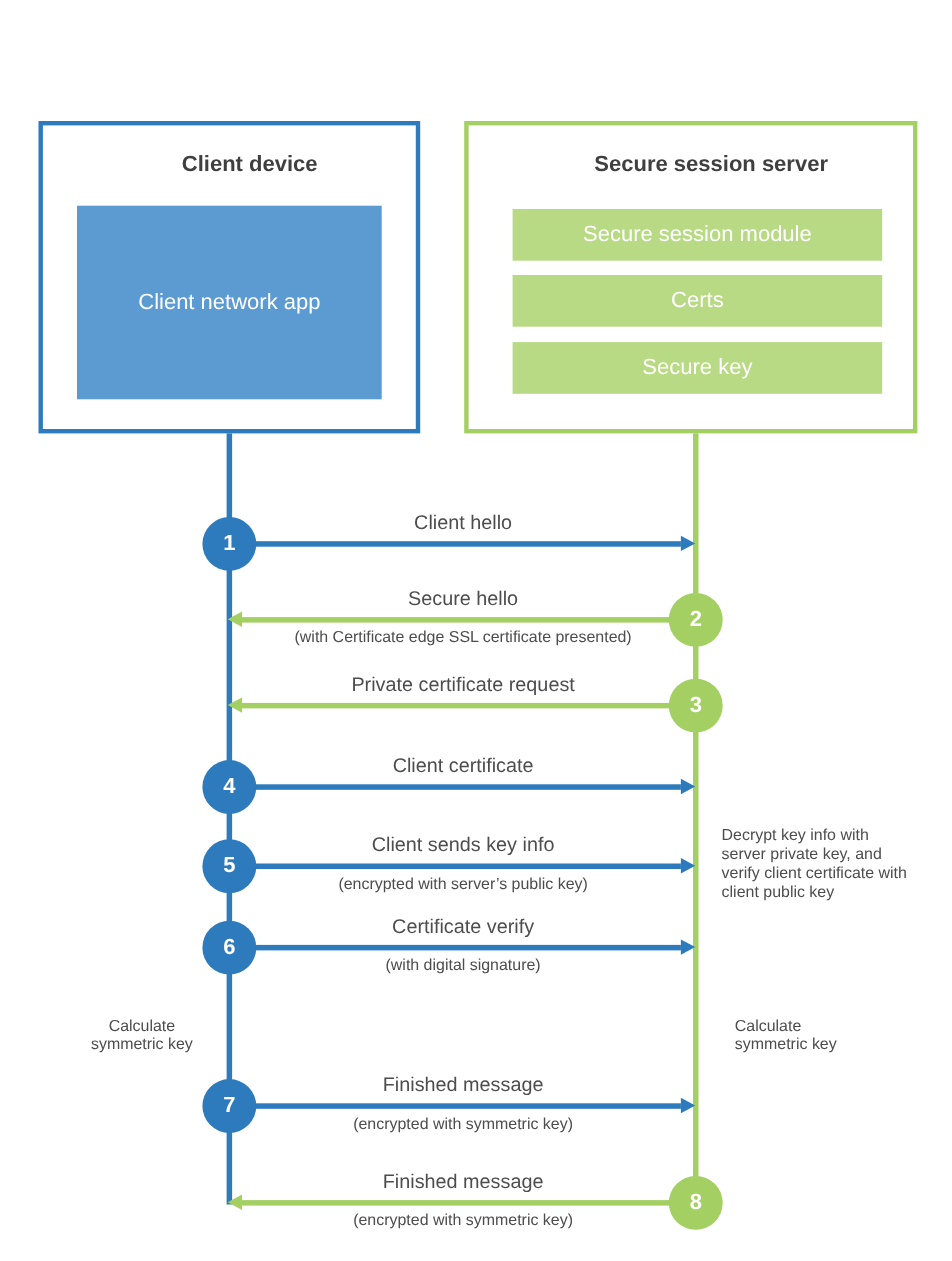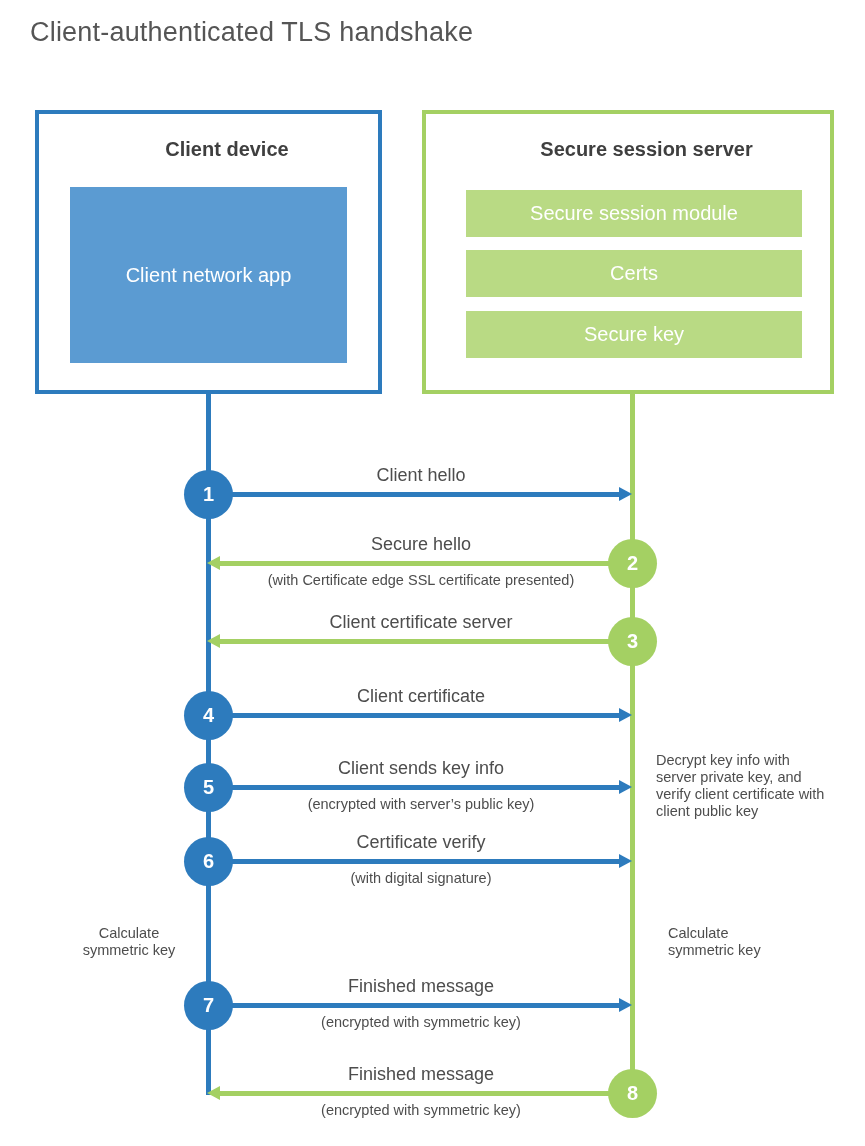--- a/index.html
+++ b/index.html
@@ -65,21 +65,20 @@
   }
   .note-decrypt { left:656px; top:752px; width:178px; text-align:left; }
   .note-calc-left { left:76px; top:925px; width:106px; text-align:center; }
   .note-calc-right { left:668px; top:925px; width:110px; text-align:left; }
 </style>
 </head>
 <body>
 
 <div class="canvas">
 
-  <div class="page-title">Client-authenticated TLS handshake</div>
 
   <div class="entity-box client-box">
     <div class="entity-title">Client device</div>
     <div class="client-app">Client network app</div>
   </div>
 
   <div class="entity-box server-box">
     <div class="entity-title">Secure session server</div>
     <div class="server-module" style="top:76px">Secure session module</div>
     <div class="server-module" style="top:136px">Certs</div>
@@ -100,21 +99,21 @@
   <div>
     <div class="step-label" style="top:534px">Secure hello</div>
     <div class="arrow left green" style="top:561px">
         <span class="head"></span>
       </div>
     <div class="step-sub" style="top:572px">(with Certificate edge SSL certificate presented)</div>
     <div class="step-circle green" style="left:608px;top:539px">2</div>
   </div>
 
   <div>
-    <div class="step-label" style="top:612px">Client certificate server</div>
+    <div class="step-label" style="top:612px">Private certificate request</div>
     <div class="arrow left green" style="top:639px">
         <span class="head"></span>
       </div>
     <div class="step-circle green" style="left:608px;top:617px">3</div>
   </div>
 
   <div>
     <div class="step-label" style="top:686px">Client certificate</div>
     <div class="arrow right blue" style="top:713px">
         <span class="head"></span>

